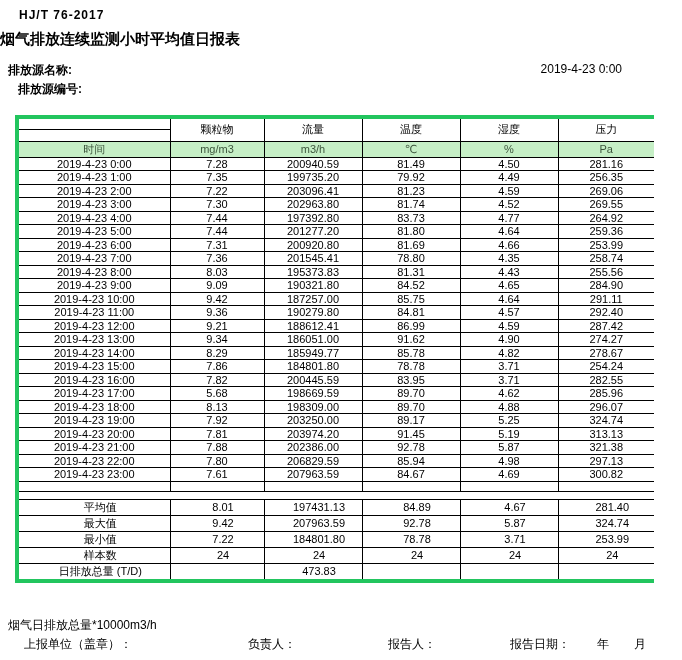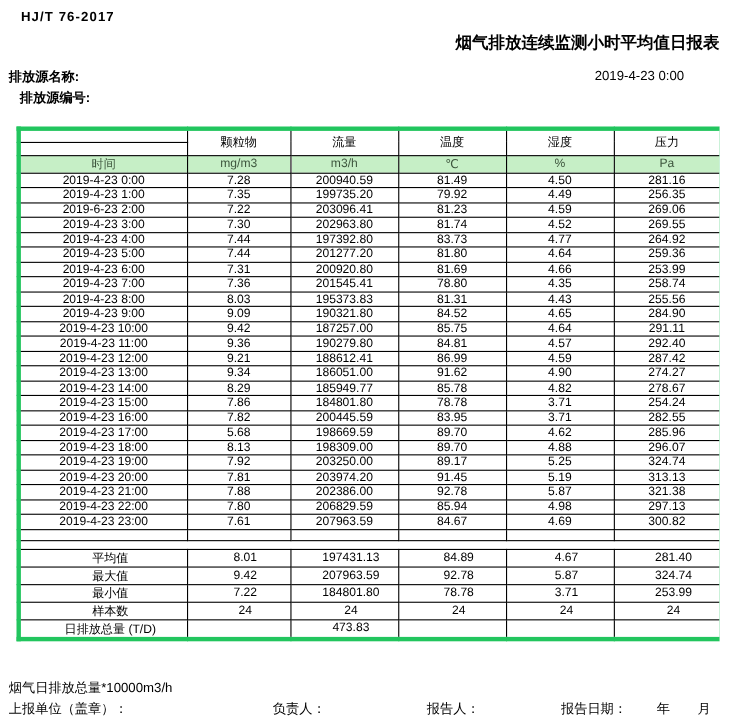--- a/index.html
+++ b/index.html
@@ -10,21 +10,21 @@
     color: #000;
   }
   .page { position: relative; width: 654px; height: 660px; overflow: hidden; }
 
   .standard {
     position: absolute; left: 19px; top: 8px;
     font-size: 12px; font-weight: bold; letter-spacing: 1px;
   }
   .title {
     position: absolute; left: 0; top: 30px; width: 100%;
-    text-align: right; font-size: 15px; font-weight: bold; margin: 0; font-family: Liberation Serif, serif;
+    text-align: left; font-size: 15px; font-weight: bold; margin: 0; font-family: Liberation Serif, serif;
   }
   .src-name  { position: absolute; left: 8px; top: 62px; font-size: 12px; font-weight: bold; }
   .src-code  { position: absolute; left: 18px; top: 81px; font-size: 12px; font-weight: bold; }
   .datetime  { position: absolute; right: 32px; top: 62px; font-size: 12px; }
 
   table.report {
     position: absolute; left: 15px; top: 115px;
     width: 639px;
     border-collapse: collapse; table-layout: fixed;
     border: 4px solid #22c55e;
@@ -48,21 +48,21 @@
     height: 8px;
     border-left: none; border-right: none;
   }
   tbody.summary td { height: 13.5px; padding-left: 12px; }
 
   .note {
     position: absolute; left: 8px; top: 617px; font-size: 12px;
   }
   .signline { position: absolute; top: 636px; left: 0; width: 682px; height: 16px; font-size: 12px; }
   .signline span { position: absolute; top: 0; white-space: nowrap; }
-  .lbl-unit  { left: 8px; text-align: right; }
+  .lbl-unit  { left: 24px; text-align: right; }
   .lbl-resp  { left: 248px; }
   .lbl-rept  { left: 388px; }
   .lbl-date  { left: 510px; }
   .lbl-year  { left: 597px; }
   .lbl-month { left: 634px; }
   .lbl-day   { left: 666px; }
 </style>
 </head>
 <body>
 
@@ -119,21 +119,21 @@
         <tr>
           <td>2019-4-23 1:00</td>
           <td>7.35</td>
           <td>199735.20</td>
           <td>79.92</td>
           <td>4.49</td>
           <td>256.35</td>
         </tr>
 
         <tr>
-          <td>2019-6-23 2:00</td>
+          <td>2019-4-23 2:00</td>
           <td>7.22</td>
           <td>203096.41</td>
           <td>81.23</td>
           <td>4.59</td>
           <td>269.06</td>
         </tr>
 
         <tr>
           <td>2019-4-23 3:00</td>
           <td>7.30</td>

